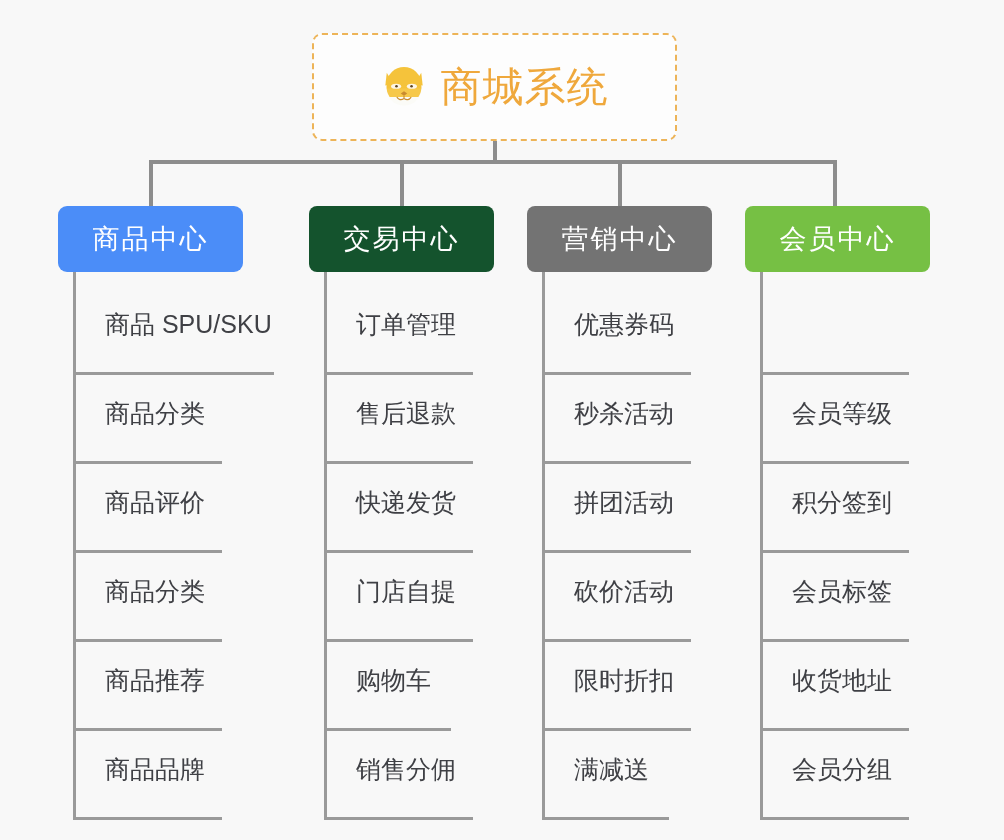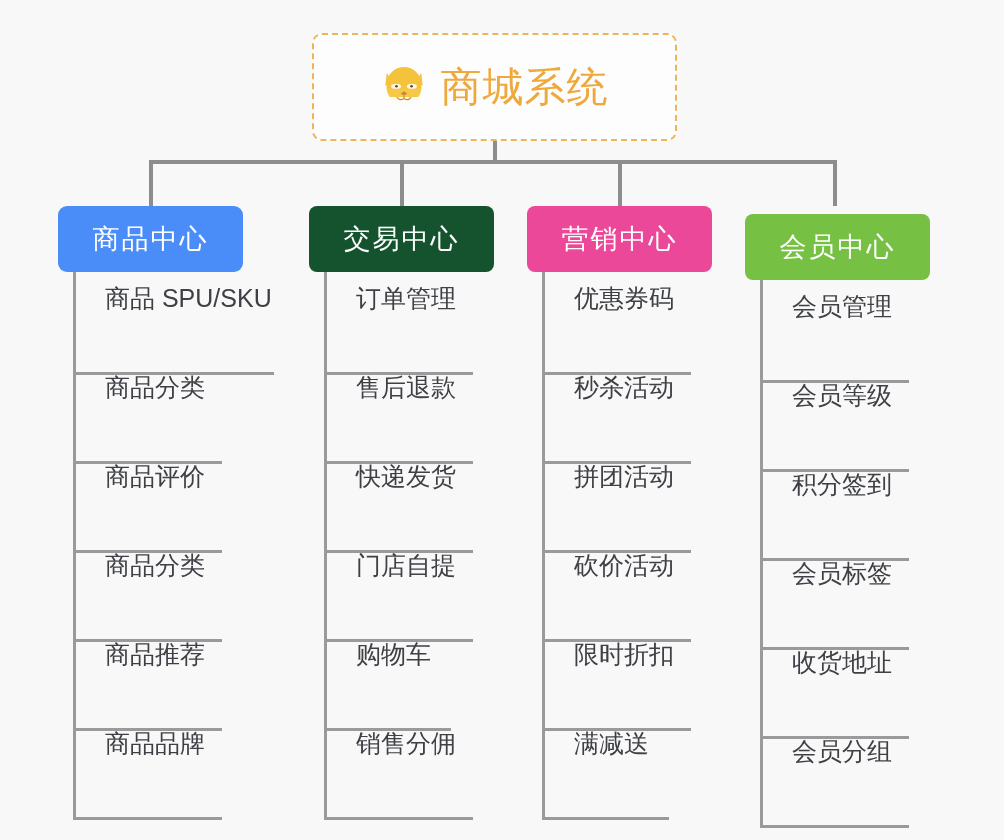--- a/index.html
+++ b/index.html
@@ -104,21 +104,21 @@
     left: 15px;
     top: 0;
     width: 3px;
     background: #9a9a9a;
   }
   .leaf {
     position: relative;
     height: 89px;
     box-sizing: border-box;
     display: flex;
-    align-items: flex-start;
+    align-items: center;
     padding-left: 47px;
   }
   .leaf-underline {
     position: absolute;
     left: 15px;
     bottom: 0;
     height: 3px;
     background: #9a9a9a;
   }
   .leaf-label {
@@ -222,21 +222,21 @@
         <div class="leaf-underline" style="width: 127px; background: rgb(154, 154, 154);"></div>
       </div>
       <div class="leaf">
         <span class="leaf-label">销售分佣</span>
         <div class="leaf-underline" style="width: 149px; background: rgb(154, 154, 154);"></div>
       </div>
     </div>
   </div>
 
   <div class="column" style="left:527px; width:185px;">
-    <div class="col-header" style="background: #ec4899;">
+    <div class="col-header" style="background: #737373;">
       <span>营销中心</span>
     </div>
     <div class="leaf-list">
       <div class="spine" style="height: 548px; background: rgb(154, 154, 154);"></div>
       <div class="leaf">
         <span class="leaf-label">优惠券码</span>
         <div class="leaf-underline" style="width: 149px; background: rgb(154, 154, 154);"></div>
       </div>
       <div class="leaf">
         <span class="leaf-label">秒杀活动</span>
@@ -254,28 +254,27 @@
         <span class="leaf-label">限时折扣</span>
         <div class="leaf-underline" style="width: 149px; background: rgb(154, 154, 154);"></div>
       </div>
       <div class="leaf">
         <span class="leaf-label">满减送</span>
         <div class="leaf-underline" style="width: 127px; background: rgb(154, 154, 154);"></div>
       </div>
     </div>
   </div>
 
-  <div class="column" style="left:745px; width:185px;margin-top:8px;">
+  <div class="column" style="left:745px; width:185px;">
     <div class="col-header" style="background: rgb(118, 192, 68);">
       <span>会员中心</span>
     </div>
     <div class="leaf-list">
       <div class="spine" style="height: 548px; background: rgb(154, 154, 154);"></div>
       <div class="leaf">
-        <span class="leaf-label">会员管理</span>
         <div class="leaf-underline" style="width: 149px; background: rgb(154, 154, 154);"></div>
       </div>
       <div class="leaf">
         <span class="leaf-label">会员等级</span>
         <div class="leaf-underline" style="width: 149px; background: rgb(154, 154, 154);"></div>
       </div>
       <div class="leaf">
         <span class="leaf-label">积分签到</span>
         <div class="leaf-underline" style="width: 149px; background: rgb(154, 154, 154);"></div>
       </div>

